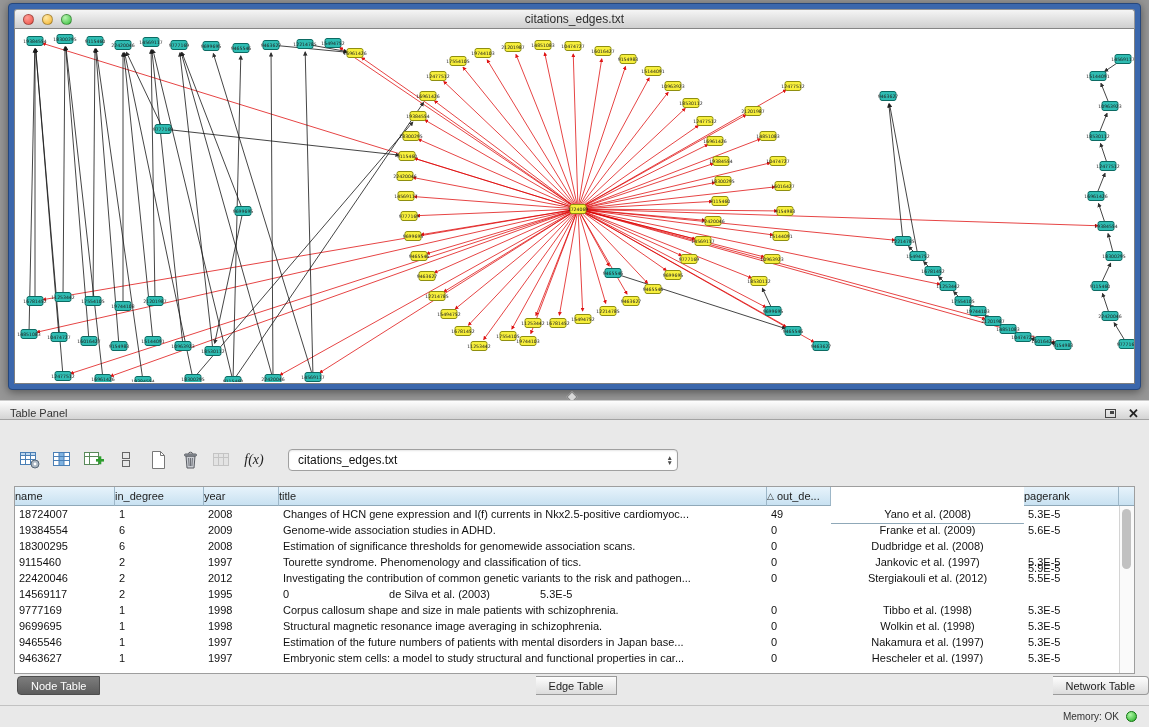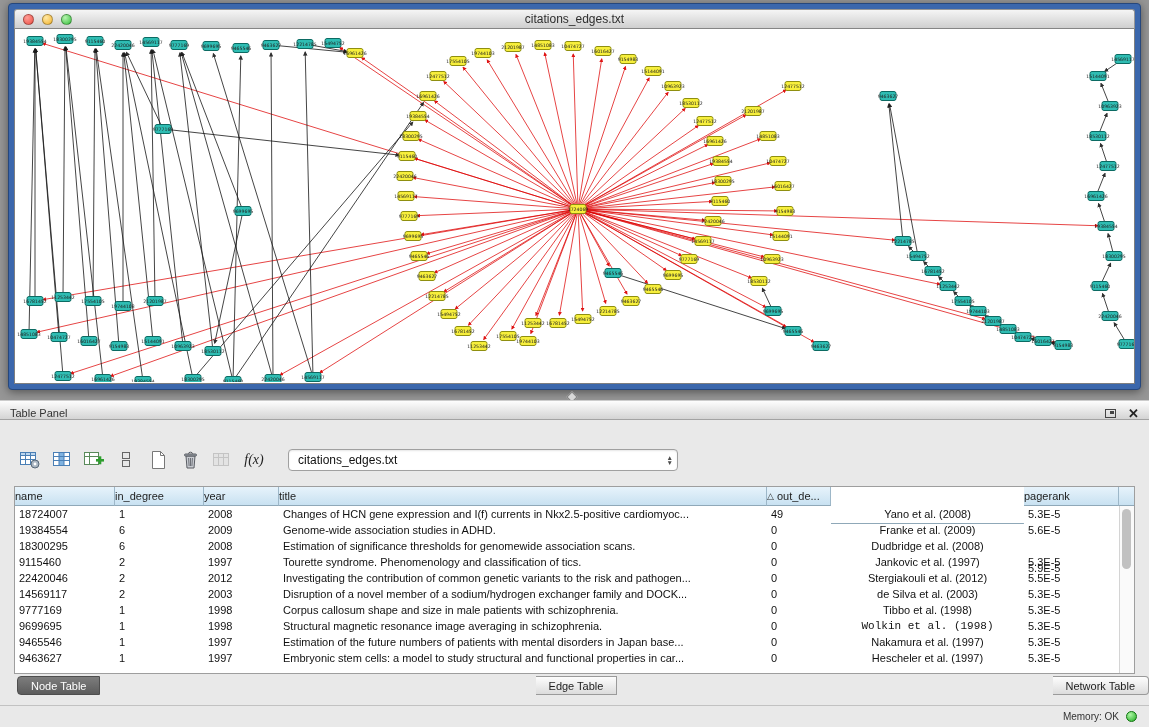--- a/index.html
+++ b/index.html
@@ -856,42 +856,41 @@
           <div class="td" style="width: 89px;">2</div>
           <div class="td" style="width: 75px;">2012</div>
           <div class="td" style="width: 488px;">Investigating the contribution of common genetic variants to the risk and pathogen...</div>
           <div class="td" style="width: 64px;">0</div>
           <div class="td center" style="width: 193px;">Stergiakouli et al. (2012)</div>
           <div class="td" style="width: 95px;">5.5E-5</div>
         </div>
         <div class="tr">
           <div class="td" style="width: 100px;">14569117</div>
           <div class="td" style="width: 89px;">2</div>
-          <div class="td" style="width: 75px;">2003</div>
-          <div class="td" style="width: 488px;">Disruption of a novel member of a sodium/hydrogen exchanger family and DOCK...</div>
+          <div class="td" style="width: 75px;">1995</div>
           <div class="td" style="width: 64px;">0</div>
           <div class="td center" style="width: 193px;">de Silva et al. (2003)</div>
           <div class="td" style="width: 95px;">5.3E-5</div>
         </div>
         <div class="tr">
           <div class="td" style="width: 100px;">9777169</div>
           <div class="td" style="width: 89px;">1</div>
           <div class="td" style="width: 75px;">1998</div>
           <div class="td" style="width: 488px;">Corpus callosum shape and size in male patients with schizophrenia.</div>
           <div class="td" style="width: 64px;">0</div>
           <div class="td center" style="width: 193px;">Tibbo et al. (1998)</div>
           <div class="td" style="width: 95px;">5.3E-5</div>
         </div>
         <div class="tr">
           <div class="td" style="width: 100px;">9699695</div>
           <div class="td" style="width: 89px;">1</div>
           <div class="td" style="width: 75px;">1998</div>
           <div class="td" style="width: 488px;">Structural magnetic resonance image averaging in schizophrenia.</div>
           <div class="td" style="width: 64px;">0</div>
-          <div class="td center" style="width: 193px; font-family: Liberation Mono, monospace;">Wolkin et al. (1998)</div>
+          <div class="td center" style="width: 193px;">Wolkin et al. (1998)</div>
           <div class="td" style="width: 95px;">5.3E-5</div>
         </div>
         <div class="tr">
           <div class="td" style="width: 100px;">9465546</div>
           <div class="td" style="width: 89px;">1</div>
           <div class="td" style="width: 75px;">1997</div>
           <div class="td" style="width: 488px;">Estimation of the future numbers of patients with mental disorders in Japan base...</div>
           <div class="td" style="width: 64px;">0</div>
           <div class="td center" style="width: 193px;">Nakamura et al. (1997)</div>
           <div class="td" style="width: 95px;">5.3E-5</div>

